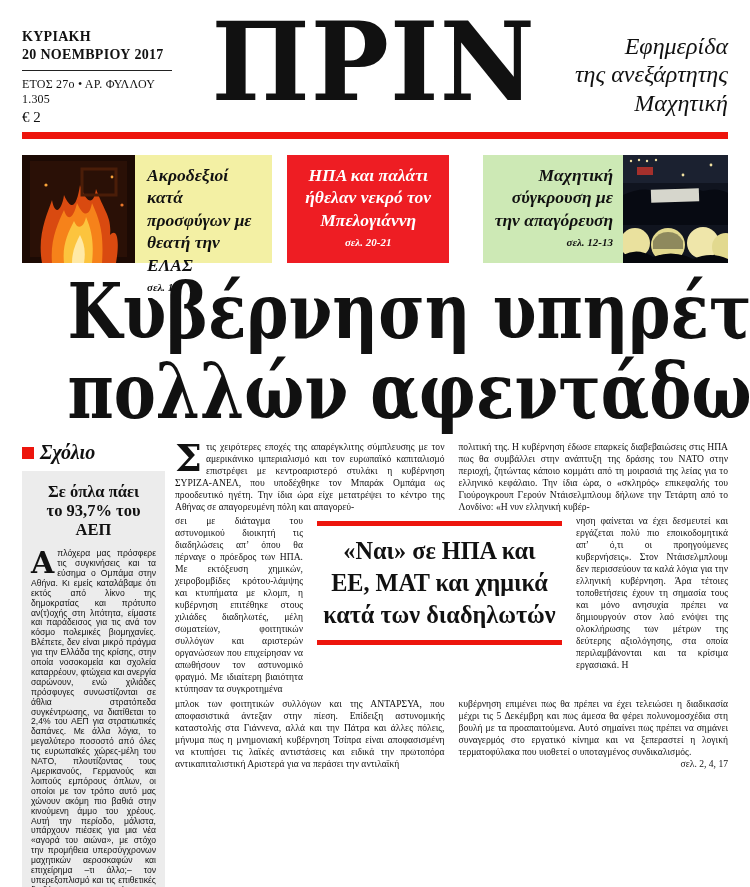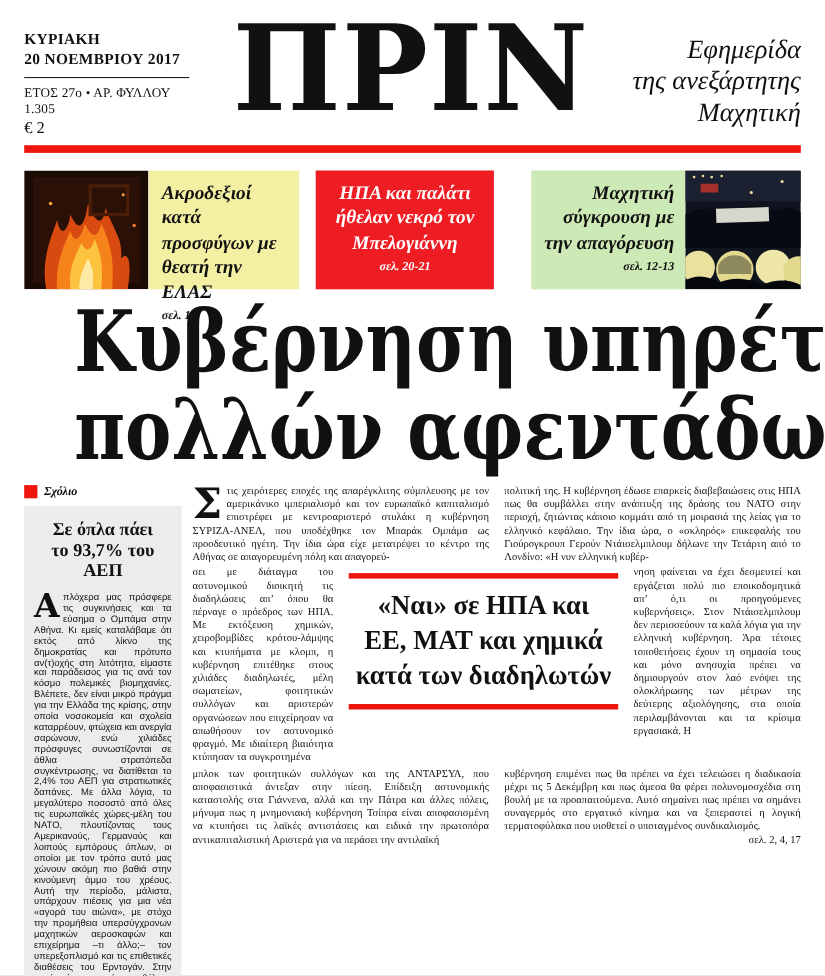--- a/index.html
+++ b/index.html
@@ -30,21 +30,21 @@
   
   .headline { margin-top:8px; text-align:center; }
   .headline-line { font-family:"DejaVu Serif",serif; font-weight:bold; font-size:77px; line-height:1.04;
                    transform:scaleX(0.82); transform-origin:50% 50%; white-space:nowrap; }
 
   
   .content { display:flex; margin:10px 22px 0 22px; gap:10px; }
   .sidebar { width:143px; flex:none; }
   .mainarea { flex:1; min-width:0; }
 
-  .section-head { display:flex; align-items:center; gap:6px; font-weight:bold; font-style:italic; font-size:11px; }
+  .section-head { display:flex; align-items:center; gap:6px; font-weight:bold; font-style:italic; font-size:20px; }
   .red-square { width:12px; height:12px; background:#ed150d; flex:none; }
 
   .commentary-box { background:#ececec; margin-top:7px; padding:12px 9px 8px 9px; height:428px; overflow:hidden; }
   .commentary-title { text-align:center; font-weight:bold; font-size:16.5px; line-height:1.15; margin-bottom:9px; }
   .commentary-body { font-family:"Liberation Sans","DejaVu Sans",sans-serif; font-size:8.6px; line-height:9.9px;
                      text-align:justify; }
   .dropcap-a { float:left; font-family:"DejaVu Serif",serif; font-weight:bold; font-size:30px; line-height:24px;
                padding:2px 3px 0 0; }
 
   .lead-row { display:flex; gap:14px; font-size:9.6px; line-height:12px; text-align:justify; }

